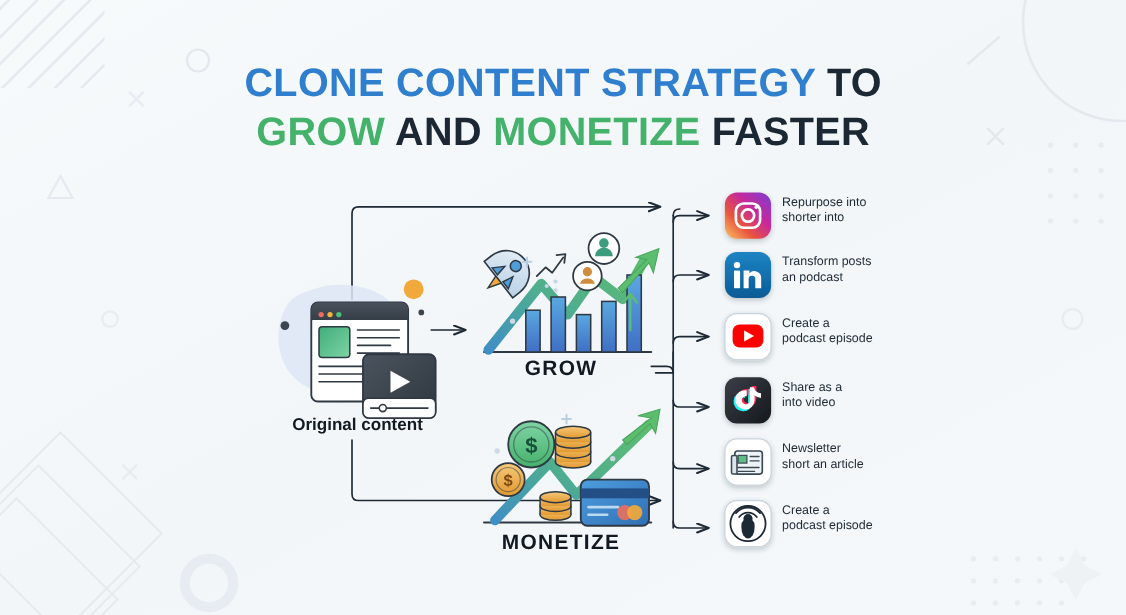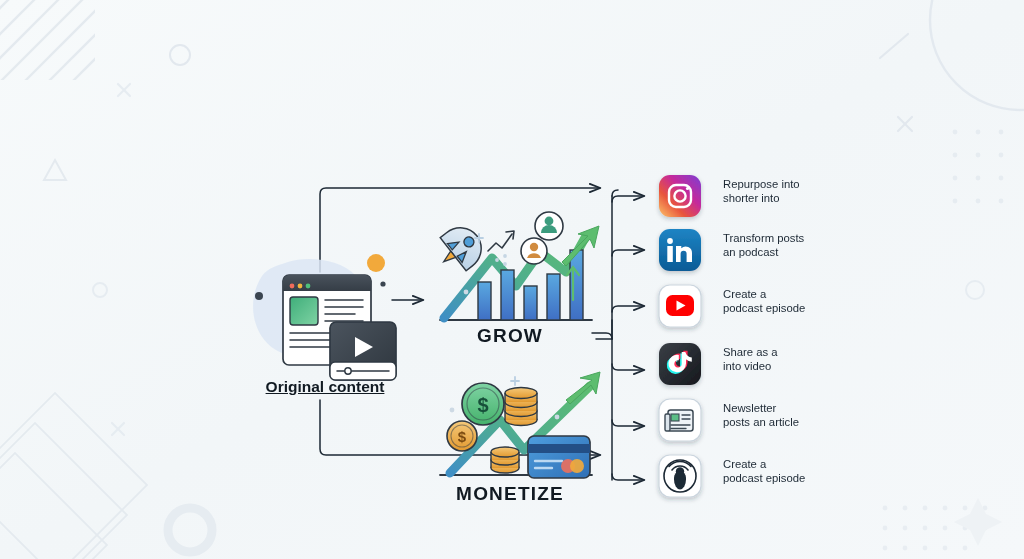--- a/index.html
+++ b/index.html
@@ -21,30 +21,30 @@
     color:#1b2733; white-space:nowrap;
   }
   .t-blue  { color:#2f7fce; }
   .t-green { color:#45b26b; }
   .t-dark  { color:#1b2733; }
 
   .label{
     position:absolute; z-index:4; color:#111a22;
     font-weight:bold; white-space:nowrap;
   }
-  #label-original { left:0; top:378px; width:650px; text-align:center; font-size:15.5px;text-decoration:underline; }
+  #label-original { left:0; top:378px; width:650px; text-align:center; font-size:15.5px; }
   #label-grow     { left:410px; top:325px; width:200px; text-align:center; font-size:19px; letter-spacing:1.2px; }
   #label-monetize { left:410px; top:483px; width:200px; text-align:center; font-size:19px; letter-spacing:1.2px; }
 
   .chan{ position:absolute; z-index:4; }
   .chan-text{
     position:absolute; left:52px; top:3px; width:125px;
     font-size:11.3px; line-height:13.6px; color:#1d2935; font-weight:normal;
   }
-  .chan-text span{ display:block;margin-left:12px; }
+  .chan-text span{ display:block; }
 </style>
 </head>
 <body>
 
 <svg id="bg-deco" viewBox="0 0 1024 559">
   <rect x="0" y="0" width="1024" height="559" fill="#f4f7f9"></rect>
   <defs>
     <linearGradient id="bgGrad" x1="0" y1="0" x2="1" y2="1">
       <stop offset="0%" stop-color="#f7fafb"></stop>
       <stop offset="50%" stop-color="#f2f6f8"></stop>
@@ -126,20 +126,26 @@
     <circle cx="885" cy="548" r="2.4"></circle>
       <circle cx="905" cy="548" r="2.4"></circle>
       <circle cx="925" cy="548" r="2.4"></circle>
     <circle cx="945" cy="548" r="2.4"></circle>
       <circle cx="965" cy="548" r="2.4"></circle>
   </g>
   <path d="M978 498 l8 16 16 8 -16 8 -8 16 -8 -16 -16 -8 16 -8 z" fill="#eef2f5"></path>
 </svg>
 
 <div class="title-wrap">
+  <div class="title-line">
+    <span class="t-blue">CLONE CONTENT STRATEGY </span><span class="t-dark">TO</span>
+  </div>
+  <div class="title-line">
+    <span class="t-green">GROW </span><span class="t-dark">AND </span><span class="t-green">MONETIZE </span><span class="t-dark">FASTER</span>
+  </div>
 </div>
 
 <svg id="stage" viewBox="0 0 1024 559">
   <defs>
     <marker id="ah" markerWidth="9" markerHeight="9" refX="7.4" refY="3.1" orient="auto">
       <path d="M0.6,0.4 L7.6,3.1 L0.6,5.8" fill="none" stroke="#1d2935" stroke-width="1.25" stroke-linecap="round" stroke-linejoin="round"></path>
     </marker>
     <linearGradient id="gArrow" x1="0" y1="1" x2="1" y2="0">
       <stop offset="0%" stop-color="#3f8fc4"></stop>
       <stop offset="48%" stop-color="#4fae8e"></stop>
@@ -455,21 +461,21 @@
 </div>
 <div class="chan" style="left:659px; top:343px; width:200px;">
   <div class="chan-text">
     <span>Share as a</span>
     <span>into video</span>
   </div>
 </div>
 <div class="chan" style="left:659px; top:399px; width:200px;">
   <div class="chan-text">
     <span>Newsletter</span>
-    <span>posts an article</span>
+    <span>short an article</span>
   </div>
 </div>
 <div class="chan" style="left:659px; top:455px; width:200px;">
   <div class="chan-text">
     <span>Create a</span>
     <span>podcast episode</span>
   </div>
 </div>
 
 </body></html>

